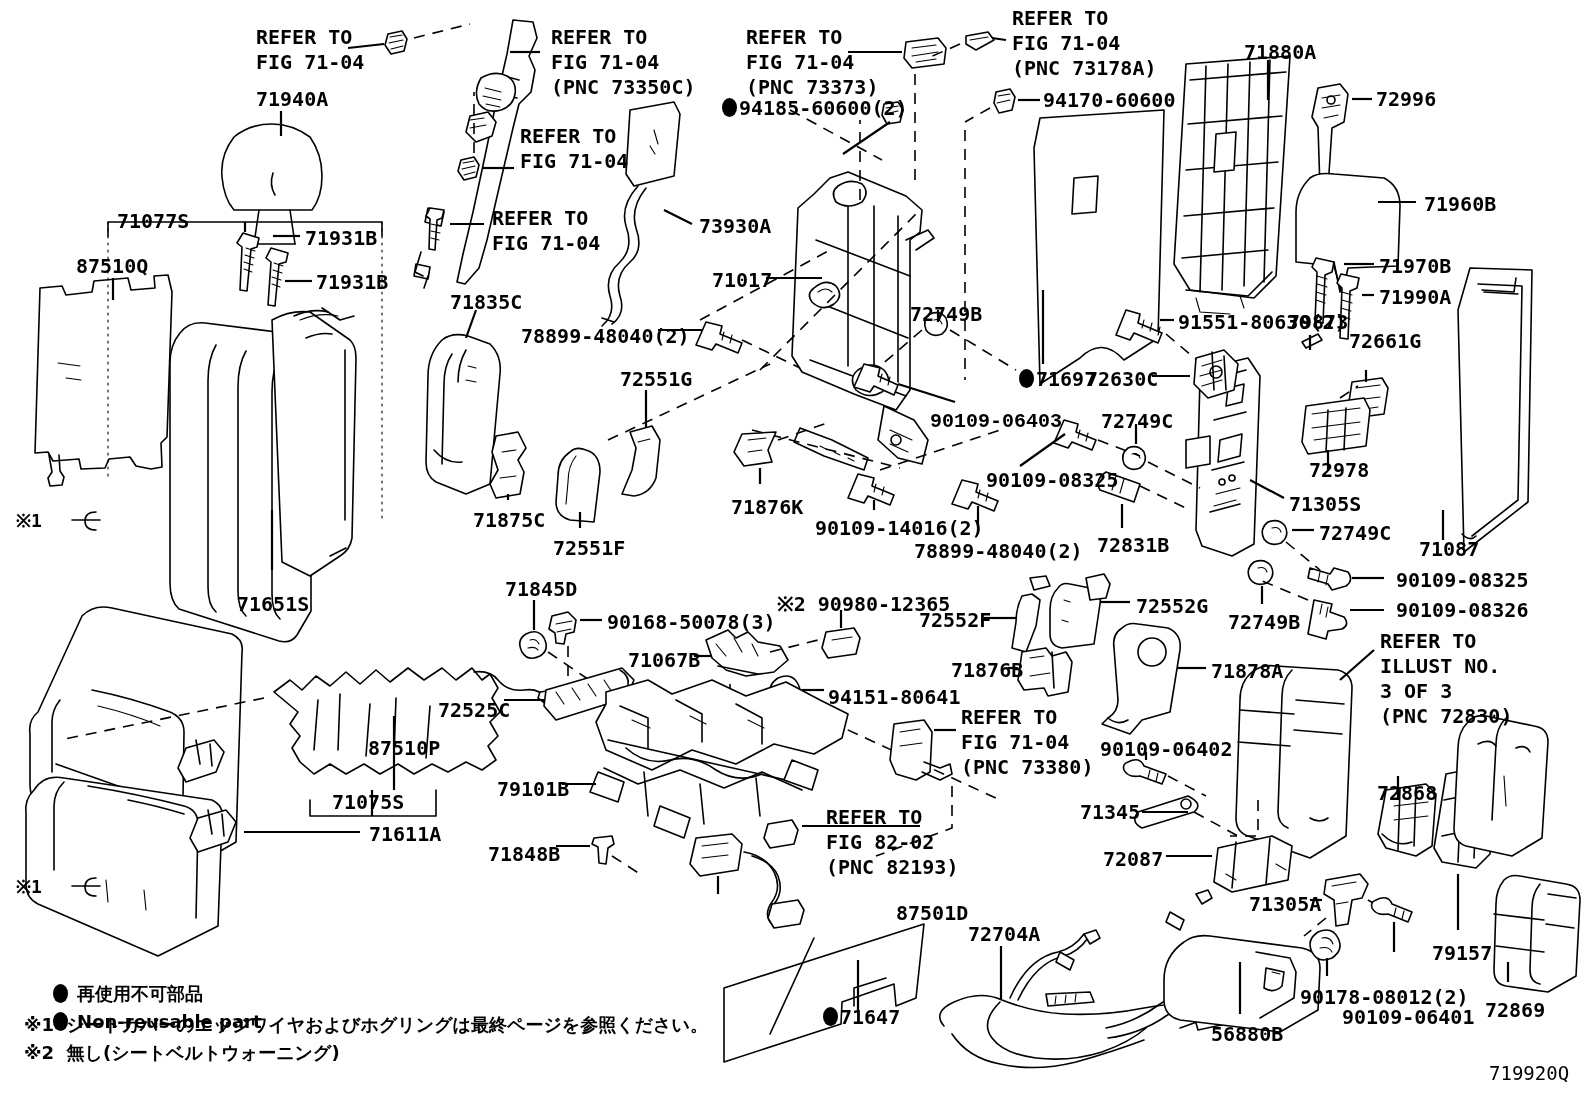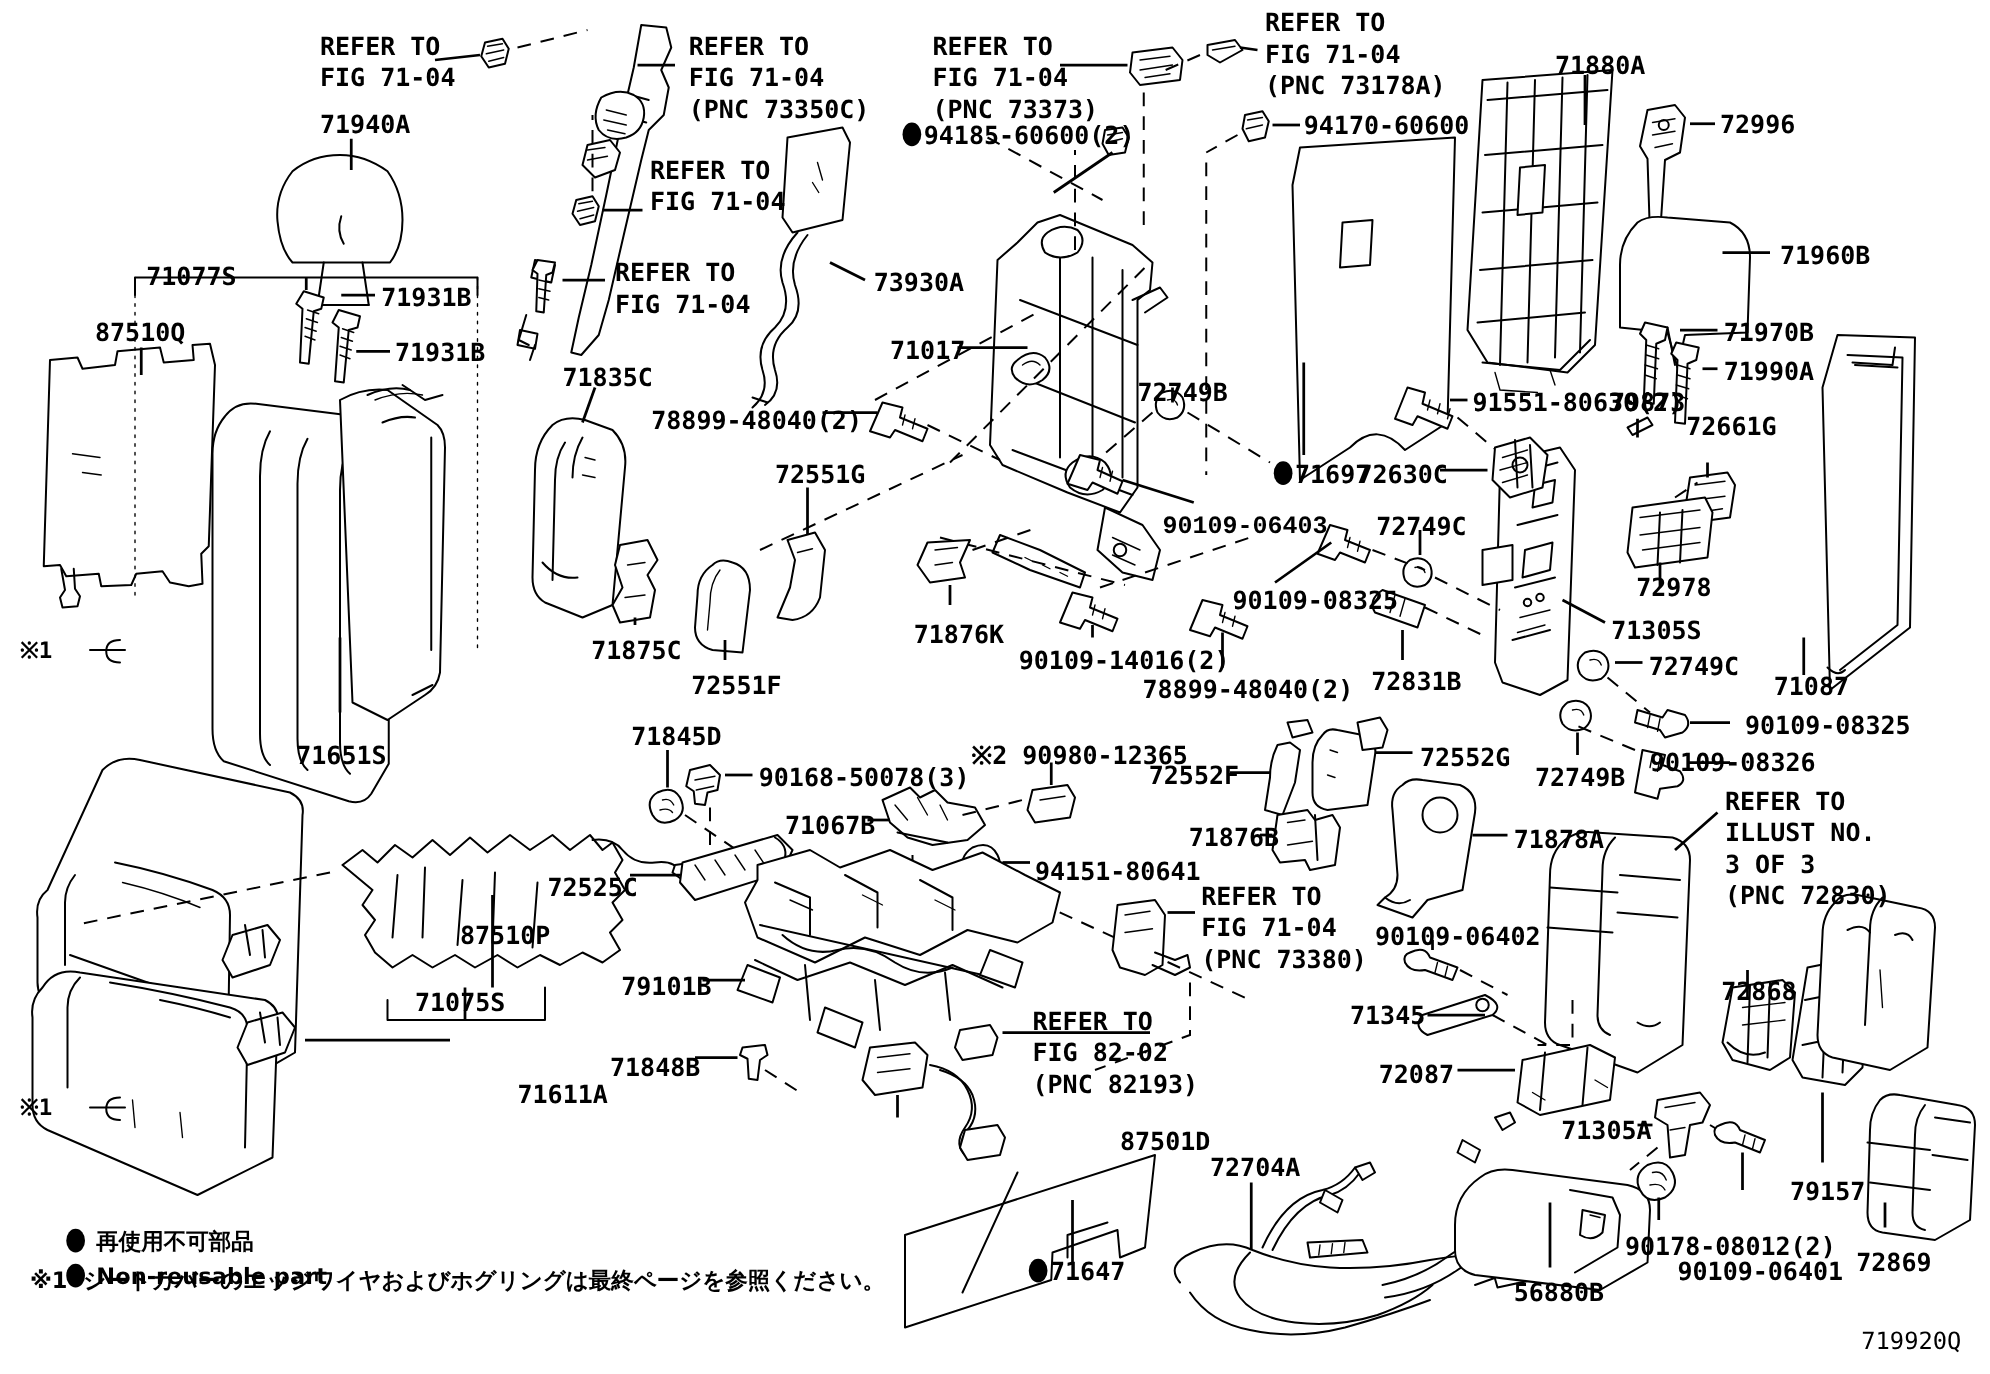--- a/index.html
+++ b/index.html
@@ -714,21 +714,21 @@
       <div class="lbl" style="left: 553px; top: 536px;">72551F</div>
       <div class="lbl" style="left: 914px; top: 539px;">78899-48040(2)</div>
       <div class="lbl" style="left: 1097px; top: 533px;">72831B</div>
       <div class="lbl" style="left: 1419px; top: 537px;">71087</div>
       <div class="lbl" style="left: 505px; top: 577px;">71845D</div>
       <div class="lbl" style="left: 1396px; top: 568px;">90109-08325</div>
       <div class="lbl" style="left: 607px; top: 610px;">90168-50078(3)</div>
       <div class="lbl" style="left: 777px; top: 592px;">※2 90980-12365</div>
       <div class="lbl" style="left: 1136px; top: 594px;">72552G</div>
       <div class="lbl" style="left: 1228px; top: 610px;">72749B</div>
-      <div class="lbl" style="left: 1320px; top: 598px;">90109-08326</div>
+      <div class="lbl" style="left: 1396px; top: 598px;">90109-08326</div>
       <div class="lbl" style="left: 1380px; top: 629px;">REFER TO
 ILLUST NO.
 3 OF 3
 (PNC 72830)</div>
       <div class="lbl" style="left: 628px; top: 648px;">71067B</div>
       <div class="lbl" style="left: 919px; top: 608px;">72552F</div>
       <div class="lbl" style="left: 951px; top: 658px;">71876B</div>
       <div class="lbl" style="left: 1211px; top: 659px;">71878A</div>
       <div class="lbl" style="left: 828px; top: 685px;">94151-80641</div>
       <div class="lbl" style="left: 438px; top: 698px;">72525C</div>
@@ -737,21 +737,21 @@
 (PNC 73380)</div>
       <div class="lbl" style="left: 368px; top: 736px;">87510P</div>
       <div class="lbl" style="left: 1100px; top: 737px;">90109-06402</div>
       <div class="lbl" style="left: 497px; top: 777px;">79101B</div>
       <div class="lbl" style="left: 332px; top: 790px;">71075S</div>
       <div class="lbl" style="left: 1377px; top: 781px;">72868</div>
       <div class="lbl" style="left: 1080px; top: 800px;">71345</div>
       <div class="lbl" style="left: 826px; top: 805px;">REFER TO
 FIG 82-02
 (PNC 82193)</div>
-      <div class="lbl" style="left: 369px; top: 863px; margin-left: 45px;">71611A</div>
+      <div class="lbl" style="left: 369px; top: 822px;">71611A</div>
       <div class="lbl" style="left: 488px; top: 842px;">71848B</div>
       <div class="lbl" style="left: 1103px; top: 847px;">72087</div>
       <div class="lbl" style="left: 1249px; top: 892px;">71305A</div>
       <div class="lbl" style="left: 896px; top: 901px;">87501D</div>
       <div class="lbl" style="left: 968px; top: 922px;">72704A</div>
       <div class="lbl" style="left: 1432px; top: 941px;">79157</div>
       <div class="lbl" style="left: 1342px; top: 961px; margin-top: 44px;">90109-06401</div>
       <div class="lbl" style="left: 1300px; top: 985px;">90178-08012(2)</div>
       <div class="lbl" style="left: 1485px; top: 998px;">72869</div>
       <div class="lbl" style="left: 237px; top: 592px;">71651S</div>
@@ -759,19 +759,20 @@
       <div class="lbl" style="left: 1211px; top: 1022px;">56880B</div>
     </div>
 
   <div class="jp" style="left:28px;top:955px;">
     <span class="bullet" style="position:relative;display:inline-block;vertical-align:-3px;margin-right:9px;"></span><span>再使用不可部品</span>
   </div>
   <div class="jp" style="left:28px;top:983px;">
     <span class="bullet" style="position:relative;display:inline-block;vertical-align:-3px;margin-right:9px;"></span><span>Non-reusable part</span>
   </div>
   <div class="jp" style="left:24px;top:1012px;">※1  シートカバーのエッジワイヤおよびホグリングは最終ページを参照ください。</div>
+  <div class="jp" style="left:24px;top:1040px;">※2  無し(シートベルトウォーニング)</div>
 
   <div class="lbl" style="left:16px;top:508px;font-size:18px;">※1</div>
   <div class="lbl" style="left:16px;top:874px;font-size:18px;">※1</div>
 
   <div class="diagno" style="left:1489px;top:1062px;">719920Q</div>
 
 </div>
 
 </body></html>

